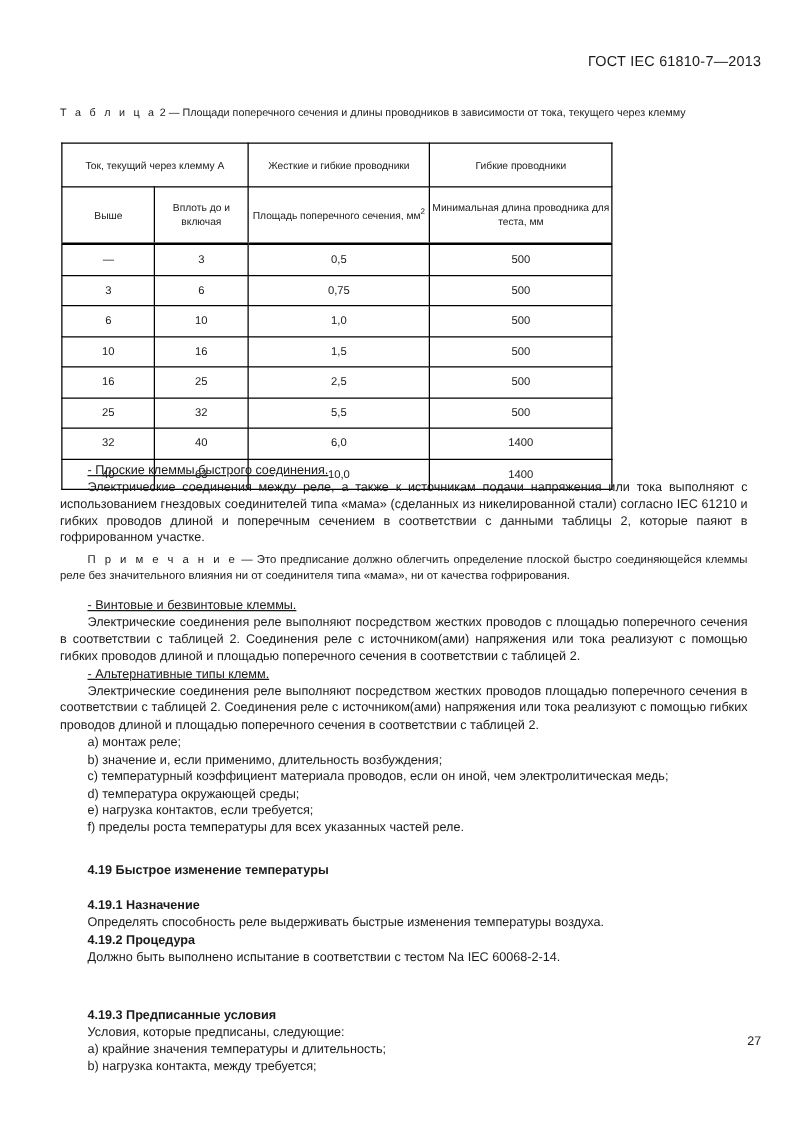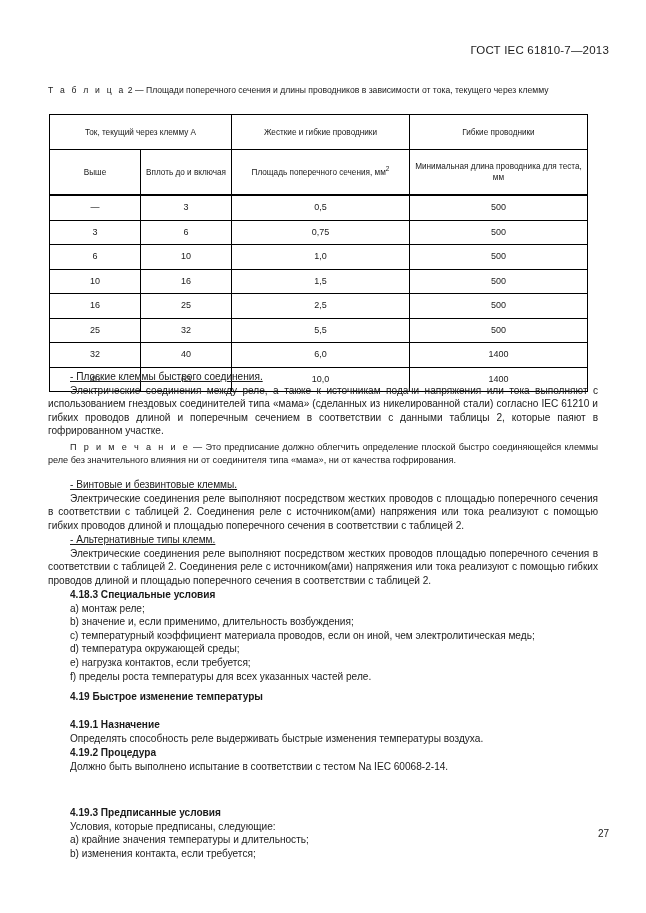--- a/index.html
+++ b/index.html
@@ -43,21 +43,21 @@
   .spaced {
     letter-spacing: 2.2px;
     margin-top: 36px;
   }
 
   
   .data-table {
     position: absolute;
     top: 114px;
     left: 49px;
-    width: 539px;
+    width: 441px;
     border-collapse: collapse;
     table-layout: fixed;
   }
   .data-table td, .data-table th {
     border: 0.8px solid #000;
     font-weight: normal;
     font-size: 8.2px;
     text-align: center;
     vertical-align: middle;
     padding: 0;
@@ -222,21 +222,20 @@
     <p class="dash-item">- Винтовые и безвинтовые клеммы.</p>
     <p class="indent">Электрические соединения реле выполняют посредством жестких проводов с площадью поперечного сечения в соответствии с таблицей 2. Соединения реле с источником(ами) напряжения или тока реализуют с помощью гибких проводов длиной и площадью поперечного сечения в соответствии с таблицей 2.</p>
   </div>
 
   <div class="body-block" style="top:533px;">
     <p class="dash-item">- Альтернативные типы клемм.</p>
     <p class="indent">Электрические соединения реле выполняют посредством жестких проводов площадью поперечного сечения в соответствии с таблицей 2. Соединения реле с источником(ами) напряжения или тока реализуют с помощью гибких проводов длиной и площадью поперечного сечения в соответствии с таблицей 2.</p>
   </div>
 
   <div class="body-block" style="top:588px;">
-    <p class="sec-head">4.18.3 Специальные условия</p>
     <div id="list-4-18-3">
         <p class="list-line">a) монтаж реле;</p>
         <p class="list-line">b) значение и, если применимо, длительность возбуждения;</p>
         <p class="list-line">c) температурный коэффициент материала проводов, если он иной, чем электролитическая медь;</p>
         <p class="list-line">d) температура окружающей среды;</p>
         <p class="list-line">e) нагрузка контактов, если требуется;</p>
         <p class="list-line">f) пределы роста температуры для всех указанных частей реле.</p>
       </div>
   </div>
 
@@ -252,19 +251,19 @@
   <div class="body-block" style="top:746px;">
     <p class="sec-head">4.19.2 Процедура</p>
     <p class="plain-line">Должно быть выполнено испытание в соответствии с тестом Na IEC 60068-2-14.</p>
   </div>
 
   <div class="body-block" style="top:806px;">
     <p class="sec-head">4.19.3 Предписанные условия</p>
     <p class="plain-line">Условия, которые предписаны, следующие:</p>
     <div id="list-4-19-3">
         <p class="list-line">a) крайние значения температуры и длительность;</p>
-        <p class="list-line">b) изменения контакта, если требуется;</p>
+        <p class="list-line">b) нагрузка контакта, между требуется;</p>
       </div>
   </div>
 
   <div class="page-number">27</div>
 
 </div>
 
 </body></html>

